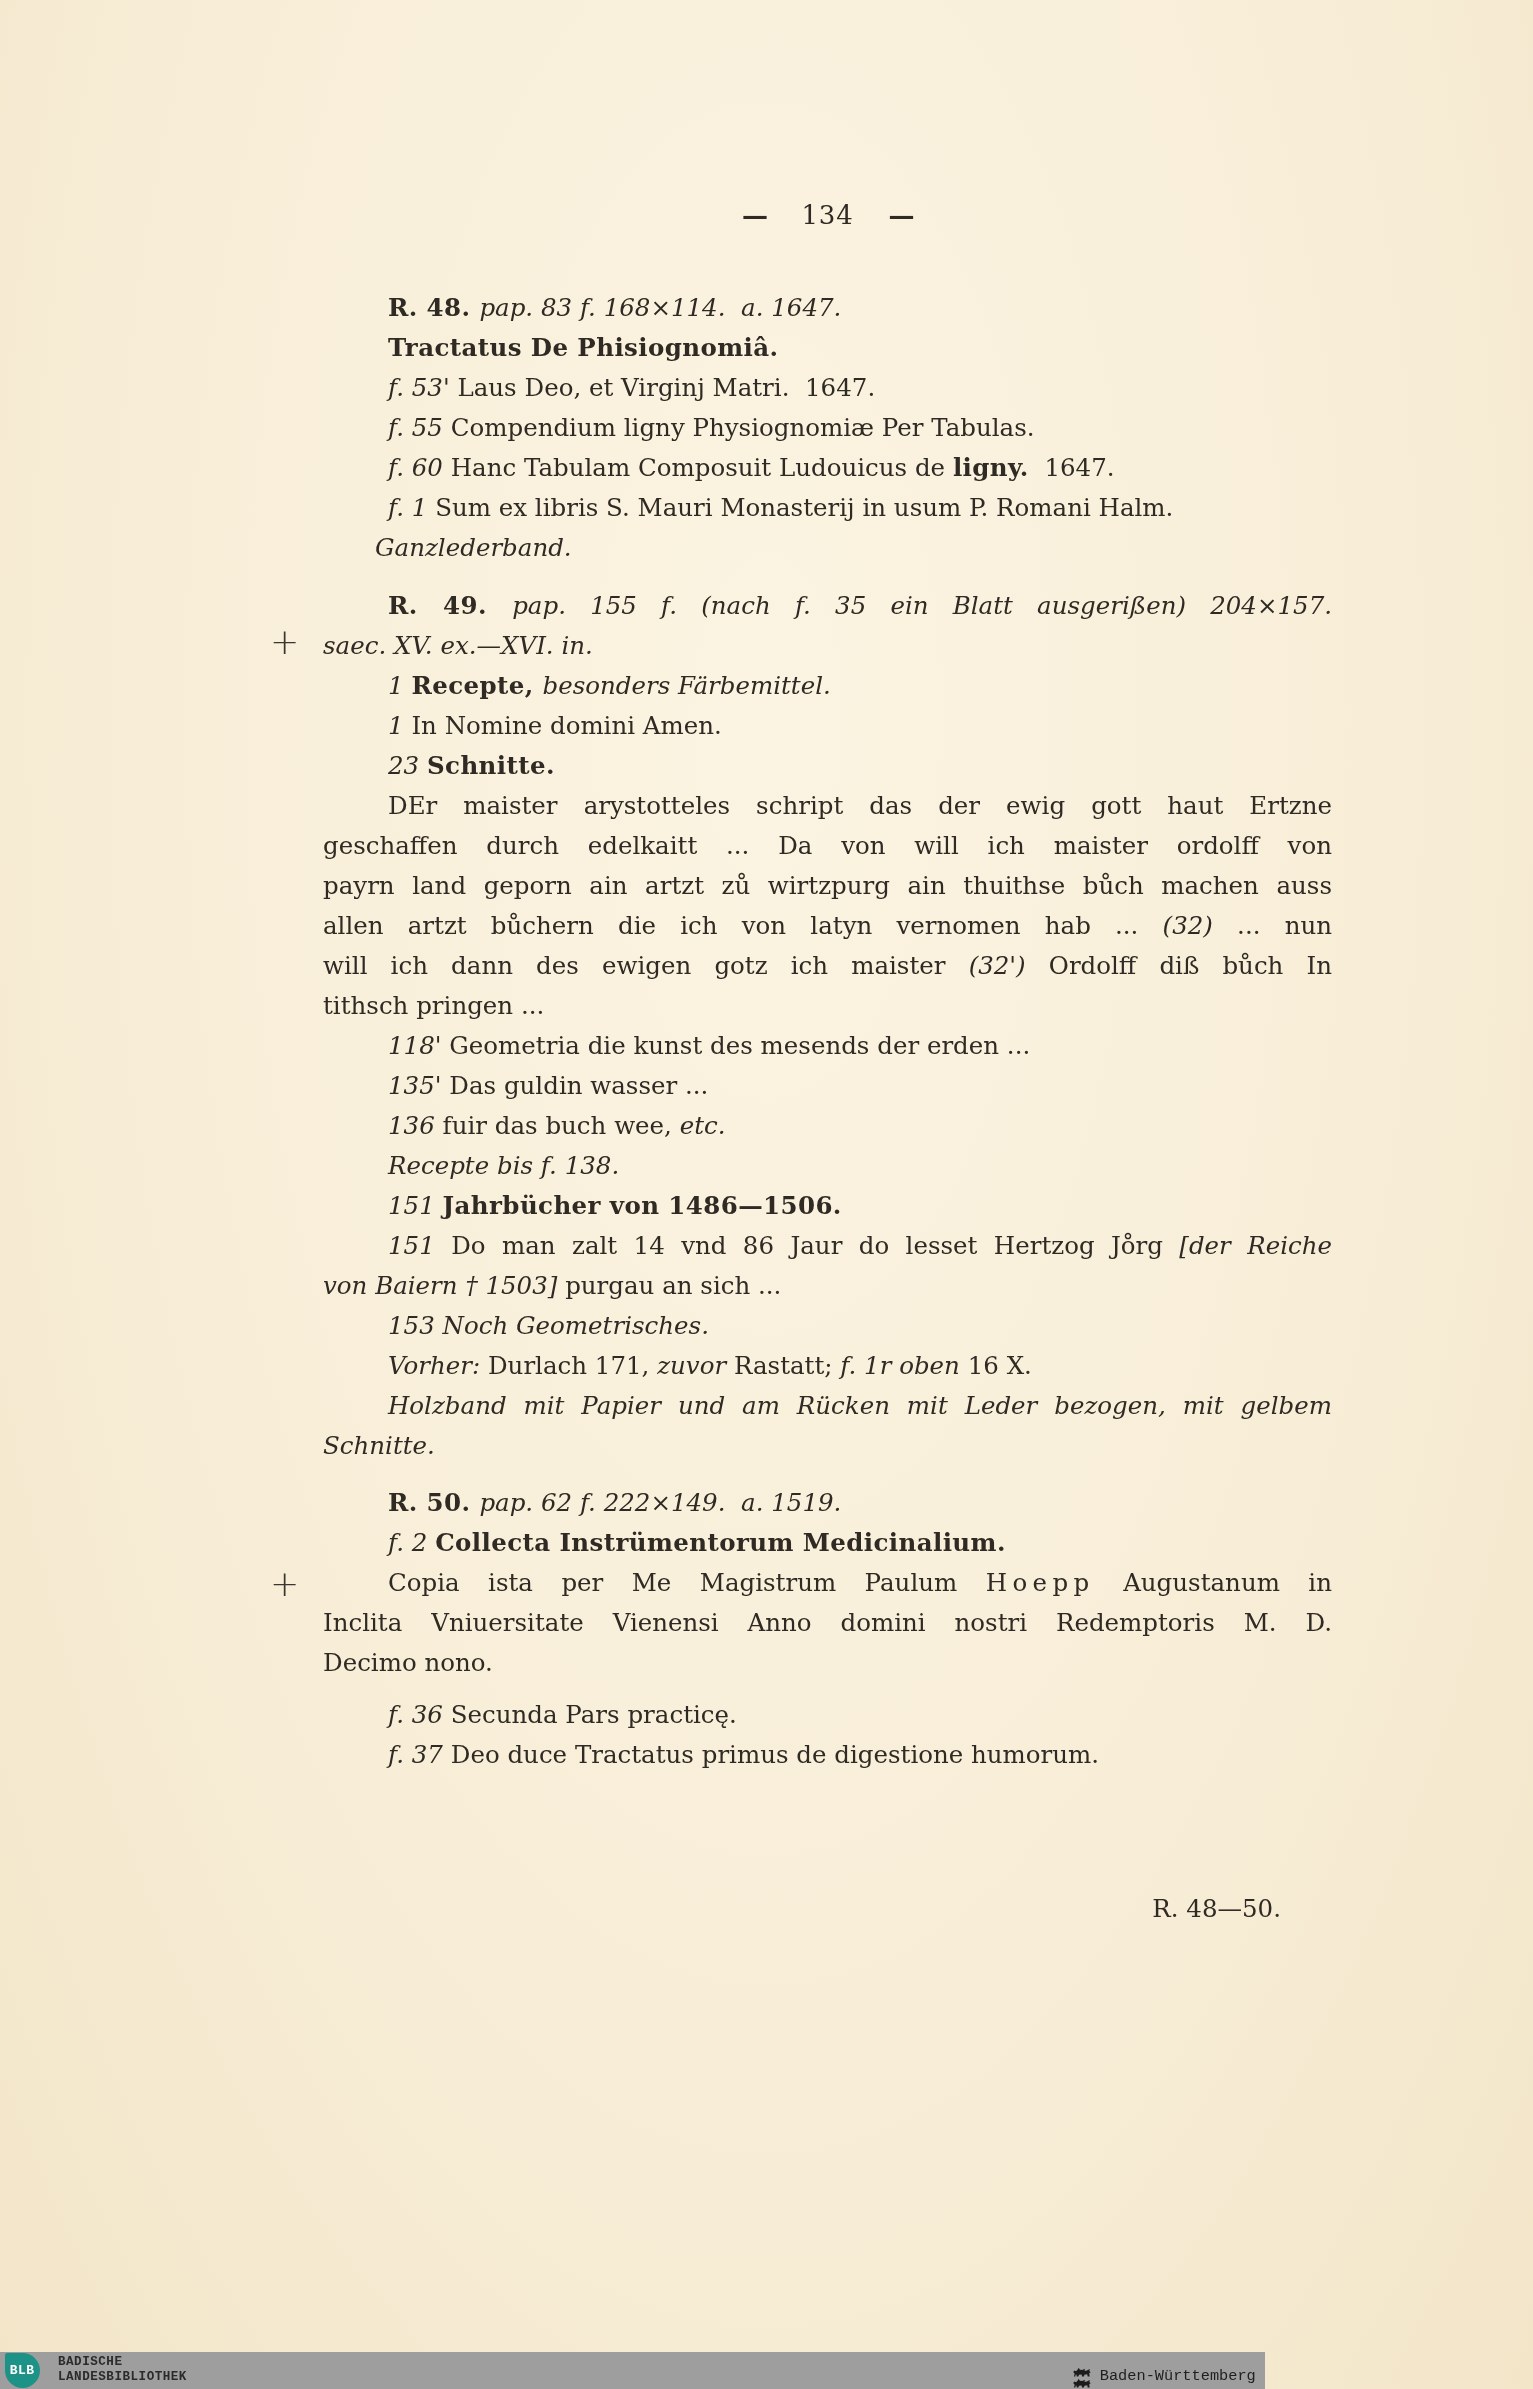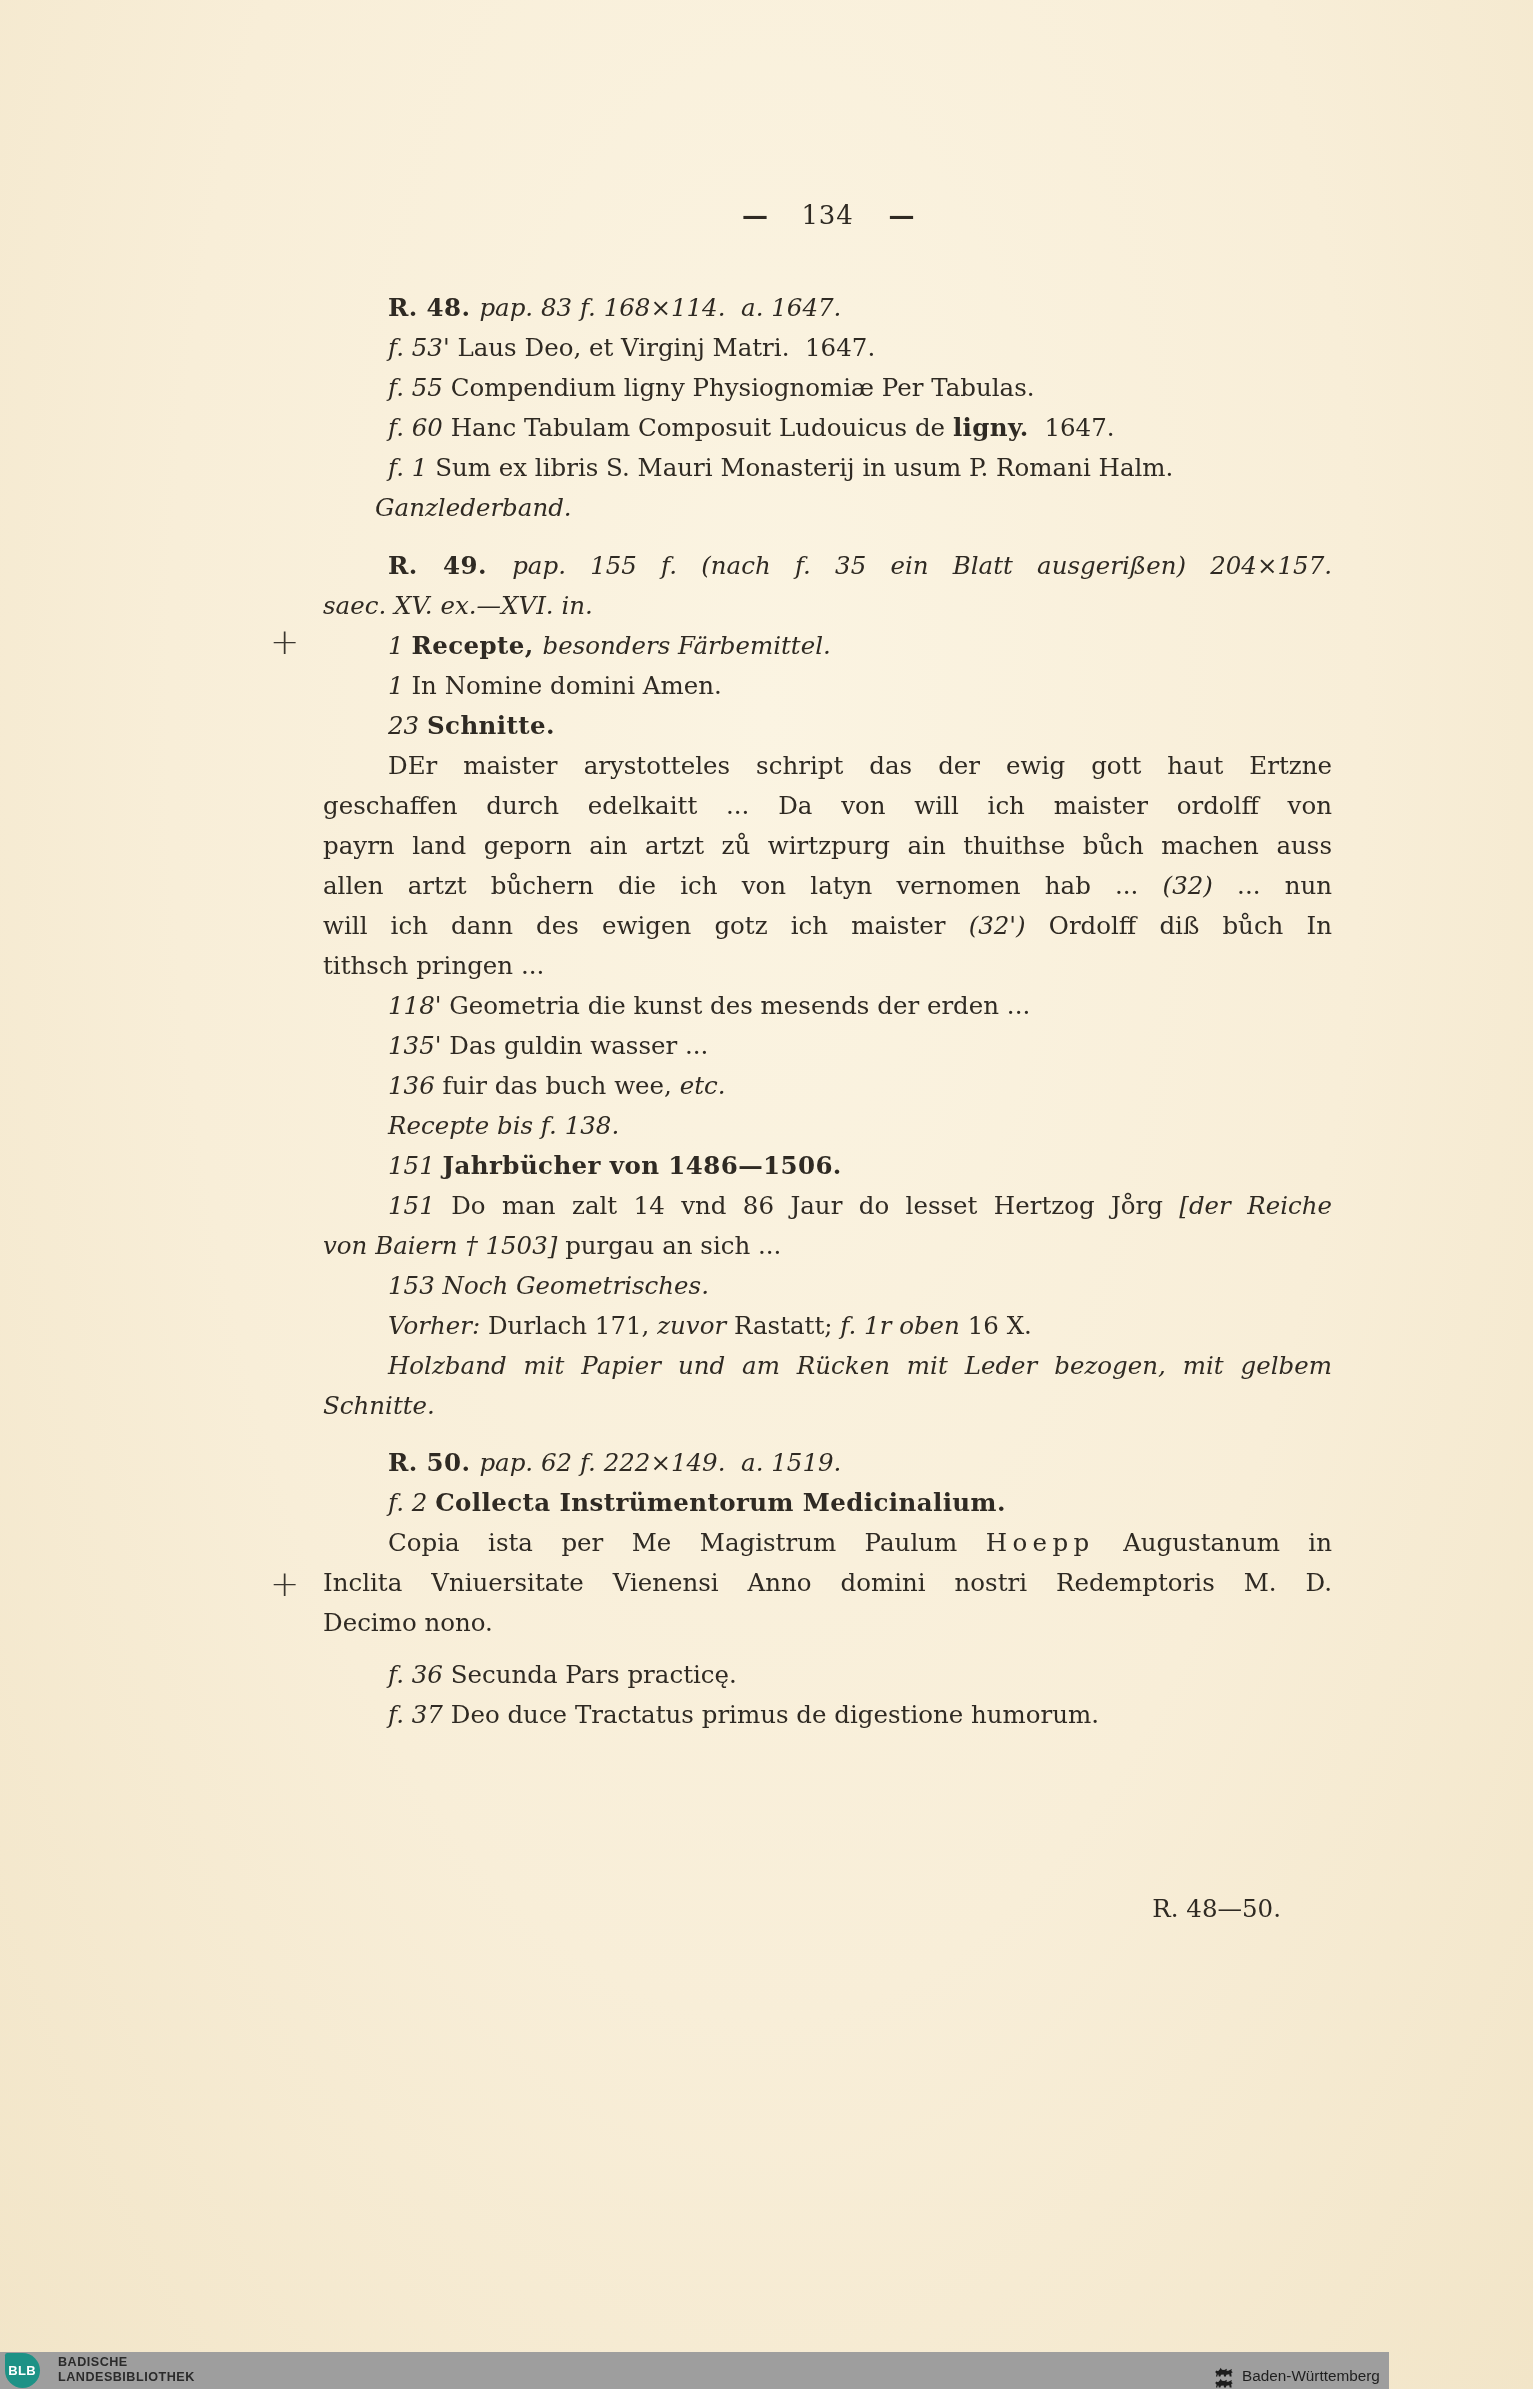--- a/index.html
+++ b/index.html
@@ -26,22 +26,22 @@
   .line.ind2{text-indent:52px;}
   .line.just{text-align:justify;text-align-last:justify;}
   .s-r{font-style:normal;}
   .s-i{font-style:italic;}
   .s-b{font-weight:bold;letter-spacing:0.4px;}
   .s-sp{letter-spacing:5.4px;}
   .range-label{position:absolute;top:1889px;left:323px;width:1009px;height:40px;
        line-height:40px;font-size:24.5px;text-align:right;padding-right:0;}
   .range-label span{margin-right:51px;}
   
-  .footer{position:absolute;left:0;bottom:0;width:1389px;height:37px;background:var(--bar);
-       font-family:Liberation Sans, sans-serif;color:var(--ftext);}
+  .footer{position:absolute;left:0;bottom:0;width:1265px;height:37px;background:var(--bar);
+       font-family:Liberation Mono, monospace;color:var(--ftext);}
   .blb-logo{position:absolute;left:4.6px;top:0.8px;width:35px;height:35px;background:var(--teal);
        border-radius:2.3px 50% 50% 50%;display:flex;align-items:center;justify-content:center;
        color:#ffffff;font-weight:bold;font-size:13px;letter-spacing:0.4px;}
   .lib-name{position:absolute;left:58px;top:3.1px;font-weight:bold;font-size:12.6px;
        line-height:15.3px;letter-spacing:0.5px;}
   .region{position:absolute;right:9.2px;top:15px;height:37px;display:flex;align-items:flex-start;gap:7.7px;}
   .region .label{font-size:15.3px;font-weight:500;color:#1f1f1f;}
   .lions{display:flex;flex-direction:column;gap:0.8px;}
   .lions svg{display:block;}
 </style>
@@ -54,20 +54,21 @@
   <span class="dash">—</span>
   <span>134</span>
   <span class="dash">—</span>
 </div>
 
 <span class="plusmark plus1">+</span>
 <span class="plusmark plus2">+</span>
 
 <div id="text-block">
     <div class="line ind"><span class="s-b">R. 48. </span><span class="s-i">pap. 83 f. 168×114.  a. 1647.</span></div>
+    <div class="line ind"><span class="s-b">Tractatus De Phisiognomiâ.</span></div>
     <div class="line ind"><span class="s-i">f. 53' </span><span class="s-r">Laus Deo, et Virginj Matri.  1647.</span></div>
     <div class="line ind"><span class="s-i">f. 55 </span><span class="s-r">Compendium ligny Physiognomiæ Per Tabulas.</span></div>
     <div class="line ind"><span class="s-i">f. 60 </span><span class="s-r">Hanc Tabulam Composuit Ludouicus de </span><span class="s-b">ligny.</span><span class="s-r">  1647.</span></div>
     <div class="line ind"><span class="s-i">f. 1 </span><span class="s-r">Sum ex libris S. Mauri Monasterij in usum P. Romani Halm.</span></div>
     <div class="line ind2"><span class="s-i">Ganzlederband.</span></div>
     <div class="line ind just" style="margin-top: 17.6px;"><span class="s-b">R. 49. </span><span class="s-i">pap. 155 f. (nach f. 35 ein Blatt ausgerißen) 204×157.</span></div>
     <div class="line"><span class="s-i">saec. XV. ex.—XVI. in.</span></div>
     <div class="line ind"><span class="s-i">1 </span><span class="s-b">Recepte, </span><span class="s-i">besonders Färbemittel.</span></div>
     <div class="line ind"><span class="s-i">1 </span><span class="s-r">In Nomine domini Amen.</span></div>
     <div class="line ind"><span class="s-i">23 </span><span class="s-b">Schnitte.</span></div>

